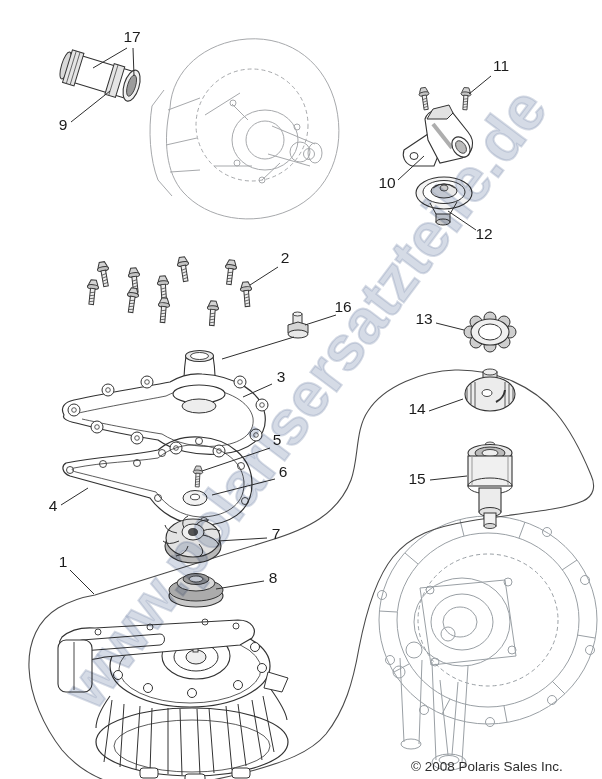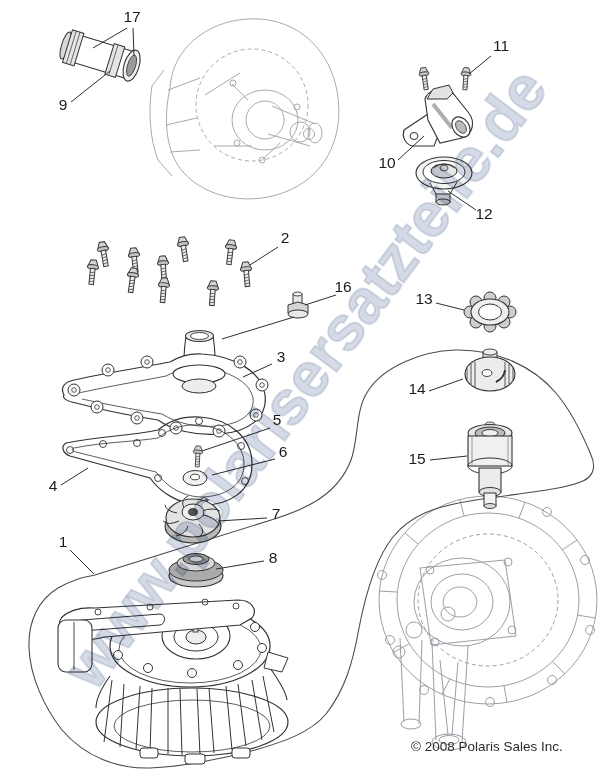--- a/index.html
+++ b/index.html
@@ -1,18 +1,18 @@
 <!DOCTYPE html>
 <html><head>
 <meta charset="utf-8">
 <style>
   html,body{margin:0;padding:0;}
   body{width:602px;height:779px;background:#ffffff;position:relative;overflow:hidden;
        font-family:"Liberation Sans",sans-serif;}
-  .stage{position:absolute;inset:0;}
+  .stage{position:absolute;inset:0;margin-top:20px;}
   svg{display:block;}
   .callout{font:15.5px "Liberation Sans",sans-serif;fill:#1b1b1b;text-anchor:middle;}
   .leader{stroke:#2e2e2e;stroke-width:1;fill:none;}
   .copyright{font:13.5px "Liberation Sans",sans-serif;fill:#2d2d2d;}
   .watermark{
     position:absolute;left:305px;top:378px;
     transform:translate(-50%,-50%) rotate(-53deg);
     font-weight:bold;font-size:62px;letter-spacing:0;
     color:rgba(178,190,210,0.55);
     -webkit-text-stroke:2px rgba(152,165,190,0.40);

